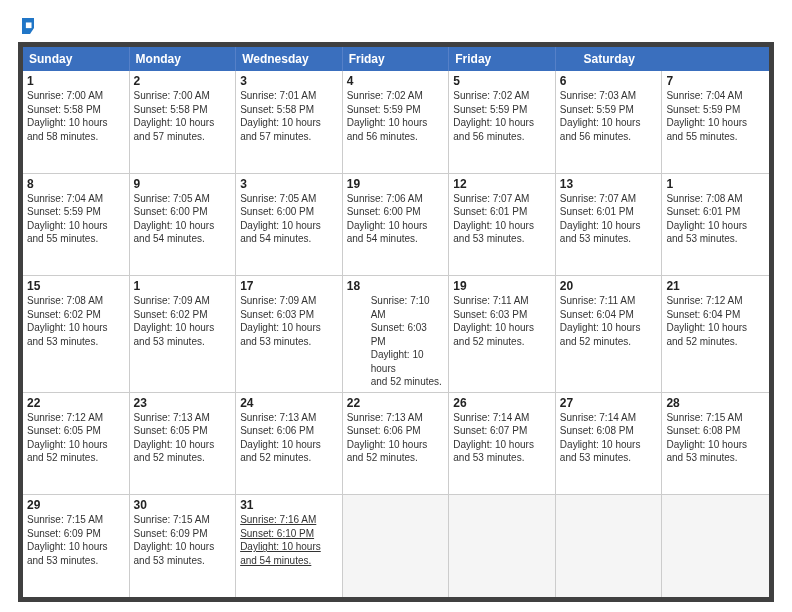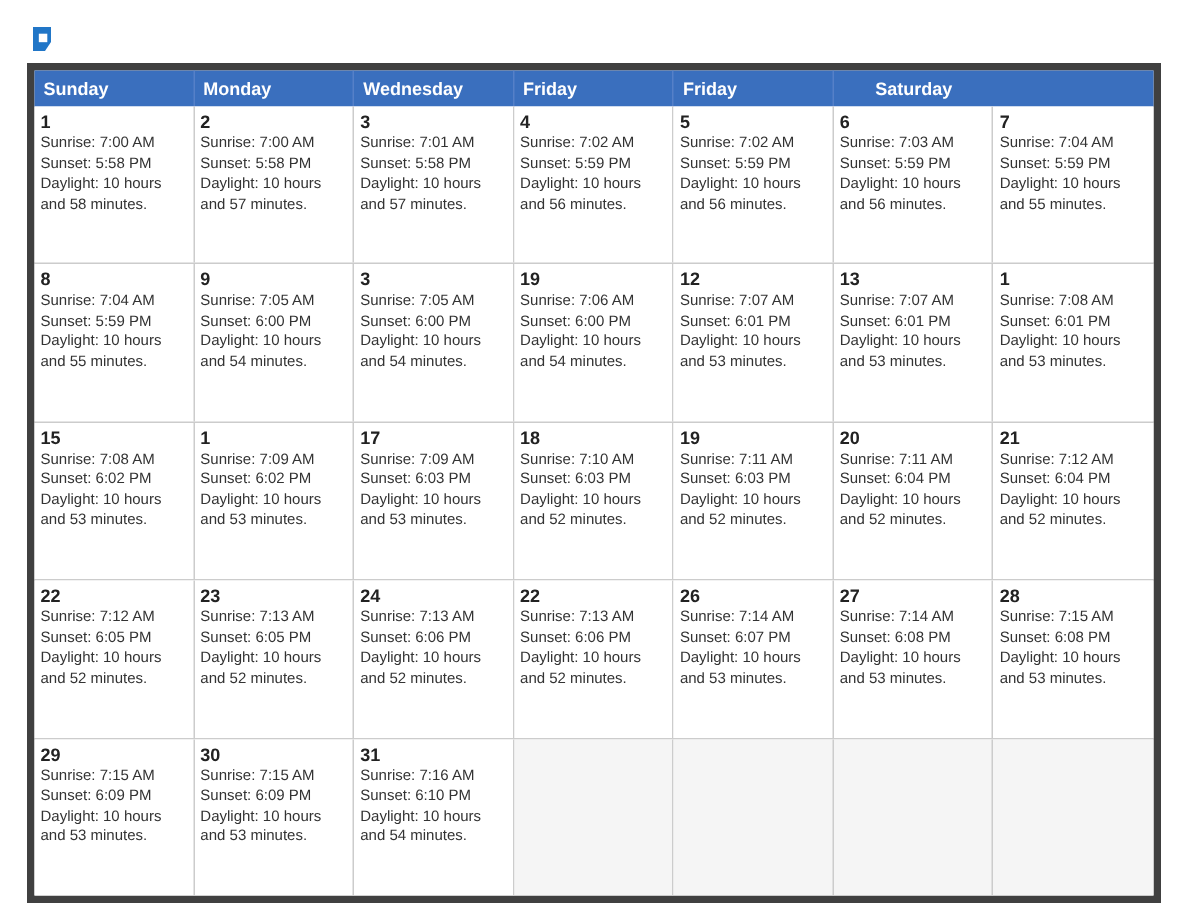--- a/index.html
+++ b/index.html
@@ -249,21 +249,21 @@
           </div>
           <div class="cal-cell">
             <span class="day-num">17</span>
             <div class="day-info" style="white-space: pre-line;">Sunrise: 7:09 AM
 Sunset: 6:03 PM
 Daylight: 10 hours
 and 53 minutes.</div>
           </div>
           <div class="cal-cell">
             <span class="day-num">18</span>
-            <div class="day-info" style="white-space: pre-line;">Sunrise: 7:10 AM
+            <div class="day-info" style="white-space: pre-line; margin-left: 24px;">Sunrise: 7:10 AM
 Sunset: 6:03 PM
 Daylight: 10 hours
 and 52 minutes.</div>
           </div>
           <div class="cal-cell">
             <span class="day-num">19</span>
             <div class="day-info" style="white-space: pre-line;">Sunrise: 7:11 AM
 Sunset: 6:03 PM
 Daylight: 10 hours
 and 52 minutes.</div>
@@ -344,21 +344,21 @@
           </div>
           <div class="cal-cell">
             <span class="day-num">30</span>
             <div class="day-info" style="white-space: pre-line;">Sunrise: 7:15 AM
 Sunset: 6:09 PM
 Daylight: 10 hours
 and 53 minutes.</div>
           </div>
           <div class="cal-cell">
             <span class="day-num">31</span>
-            <div class="day-info" style="white-space: pre-line;">Sunrise: 7:16 AM
+            <div class="day-info" style="white-space: pre-line; text-decoration: underline;">Sunrise: 7:16 AM
 Sunset: 6:10 PM
 Daylight: 10 hours
 and 54 minutes.</div>
           </div>
           <div class="cal-cell empty"></div>
           <div class="cal-cell empty"></div>
           <div class="cal-cell empty"></div>
           <div class="cal-cell empty"></div>
         </div>
       </div>

